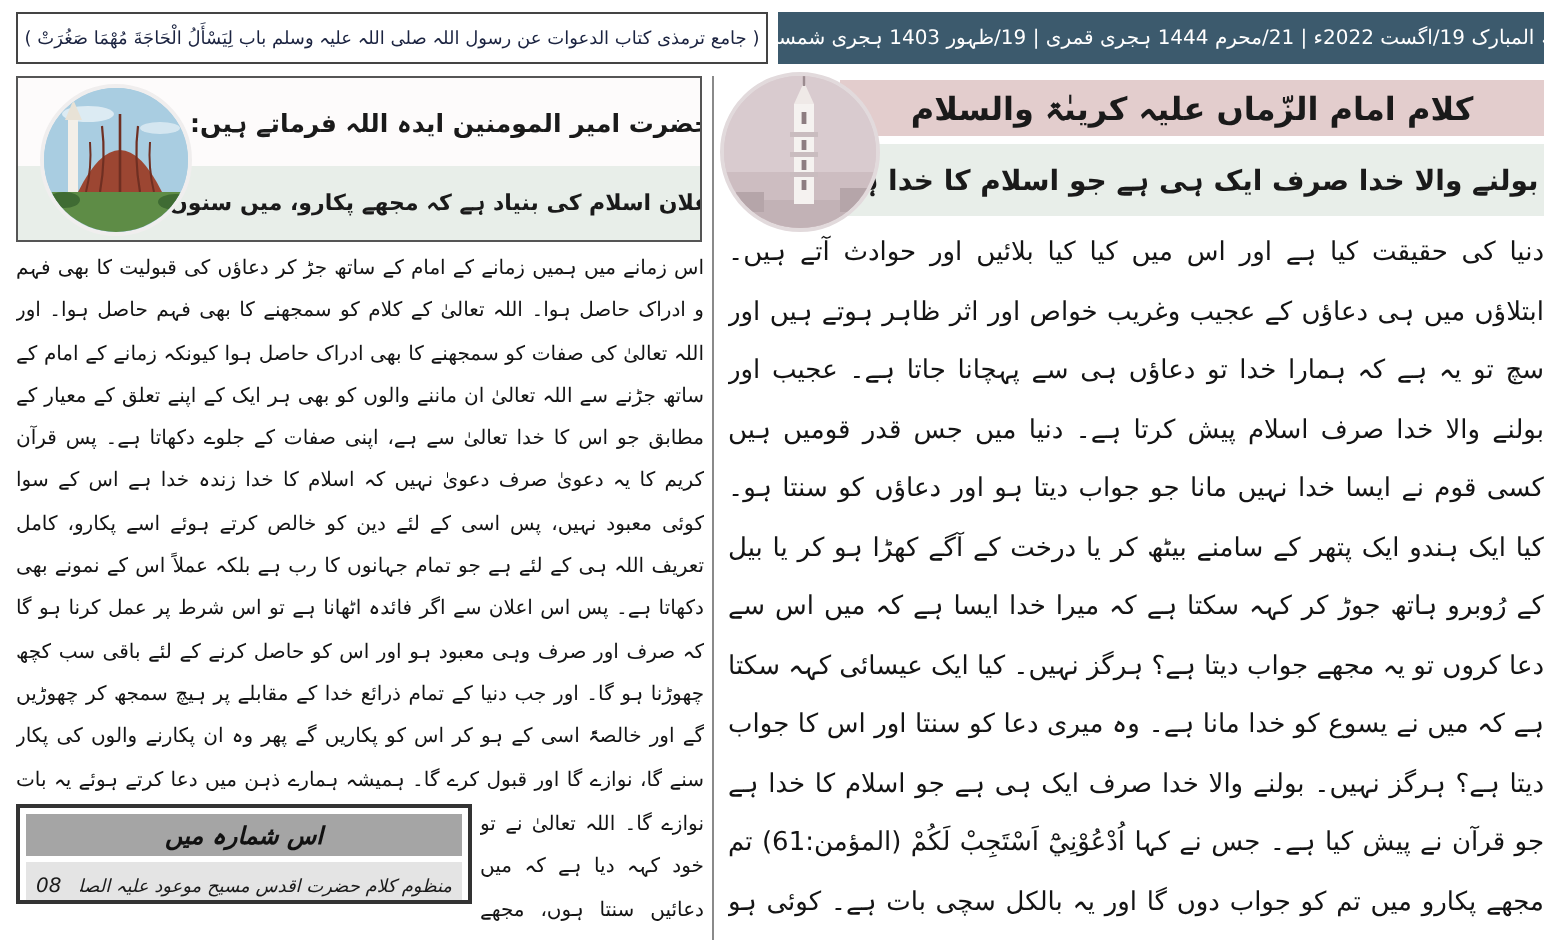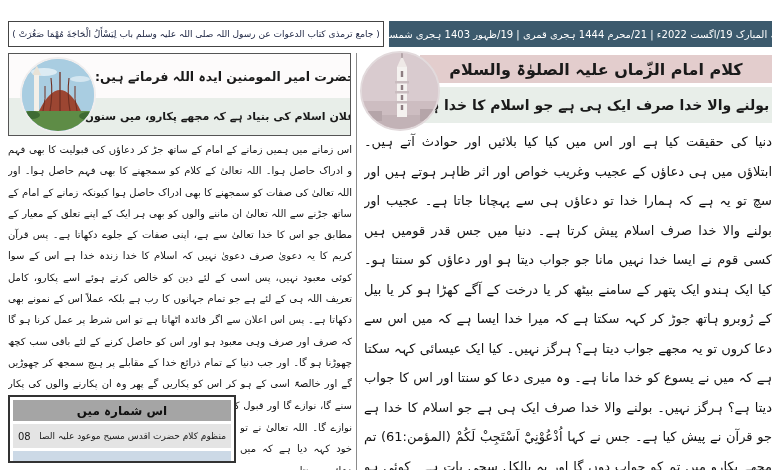--- a/index.html
+++ b/index.html
@@ -2,21 +2,21 @@
 <html lang="ur" dir="ltr"><head>
 <meta charset="utf-8">
 <style>
   * { margin:0; padding:0; box-sizing:border-box; }
   html,body { width:780px; height:470px; }
   body {
     position:relative; background:#ffffff; overflow:hidden;
     font-family:"DejaVu Sans","Liberation Sans",sans-serif;
     color:#1a1a1a;
   }
-  .abs { position:absolute;margin-top:15px; }
+  .abs { position:absolute; }
 
   
   .issue-bar {
     left:389px; top:6px; width:383px; height:26px;
     background:#3c5a6d; color:#ffffff;
     display:flex; align-items:center; justify-content:center;
     font-size:10px; direction:rtl; white-space:nowrap; overflow:hidden;
   }
   .ref-box {
     left:8px; top:6px; width:376px; height:26px;
@@ -78,22 +78,22 @@
   }
   .l-body p, .l-body-narrow p {
     direction:rtl; text-align:justify; font-size:10px; line-height:21.3px; color:#141414;
   }
   .l-body-narrow {
     left:240px; top:402px; width:112px; height:66px; overflow:hidden;
   }
 
   
   .toc {
-    left:8px; top:380px; width:228px; height:68px;
-    border:2px solid #333; background:#ffffff; padding:3px; overflow:hidden; z-index:2;
+    left:8px; top:402px; width:228px; height:50px;
+    border:2px solid #333; background:#ffffff; padding:3px; overflow:hidden; z-index:2;font-style:italic;
   }
   .toc-header {
     background:#a5a5a5; height:21px;
     display:flex; align-items:center; justify-content:center;
     font-size:12px; font-weight:700; color:#111; direction:rtl;
   }
   .toc-row {
     margin-top:3px; background:#e4e4e4; height:24px;
     display:flex; flex-direction:row; align-items:center;
     font-size:9px; direction:rtl; padding:0 5px;
@@ -103,21 +103,21 @@
   .toc-row-partial { margin-top:3px; background:#ccd9e6; height:14px; }
 </style>
 </head>
 <body>
 
 <div class="abs issue-bar">جلد 29 | جمعہ المبارک 19/اگست 2022ء | 21/محرم 1444 ہجری قمری | 19/ظہور 1403 ہجری شمسی | شمارہ 66</div>
 <div class="abs ref-box">( جامع ترمذی کتاب الدعوات عن رسول اللہ صلی اللہ علیہ وسلم باب لِیَسْأَلُ الْحَاجَةَ مُهْمَا صَغُرَتْ )</div>
 
 <div class="abs divider"></div>
 
-<div class="abs r-title">کلام امام الزّماں علیہ الصلوٰۃ والسلام</div>
+<div class="abs r-title">کلام امام الزّماں علیہ کریںٰۃ والسلام</div>
 <div class="abs r-subtitle">بولنے والا خدا صرف ایک ہی ہے جو اسلام کا خدا ہے</div>
 
 <div class="abs r-circle">
   <svg width="80" height="80" viewBox="0 0 80 80">
     <rect width="80" height="80" fill="#d9cbcf"></rect>
     <rect y="48" width="80" height="32" fill="#cdbdc1"></rect>
     <rect y="62" width="80" height="18" fill="#c2b2b6"></rect>
     <rect x="6" y="58" width="14" height="10" fill="#b5a5a9"></rect>
     <rect x="58" y="56" width="16" height="12" fill="#b5a5a9"></rect>
     <polygon points="35,14 45,14 40,3" fill="#efe9e7"></polygon>

